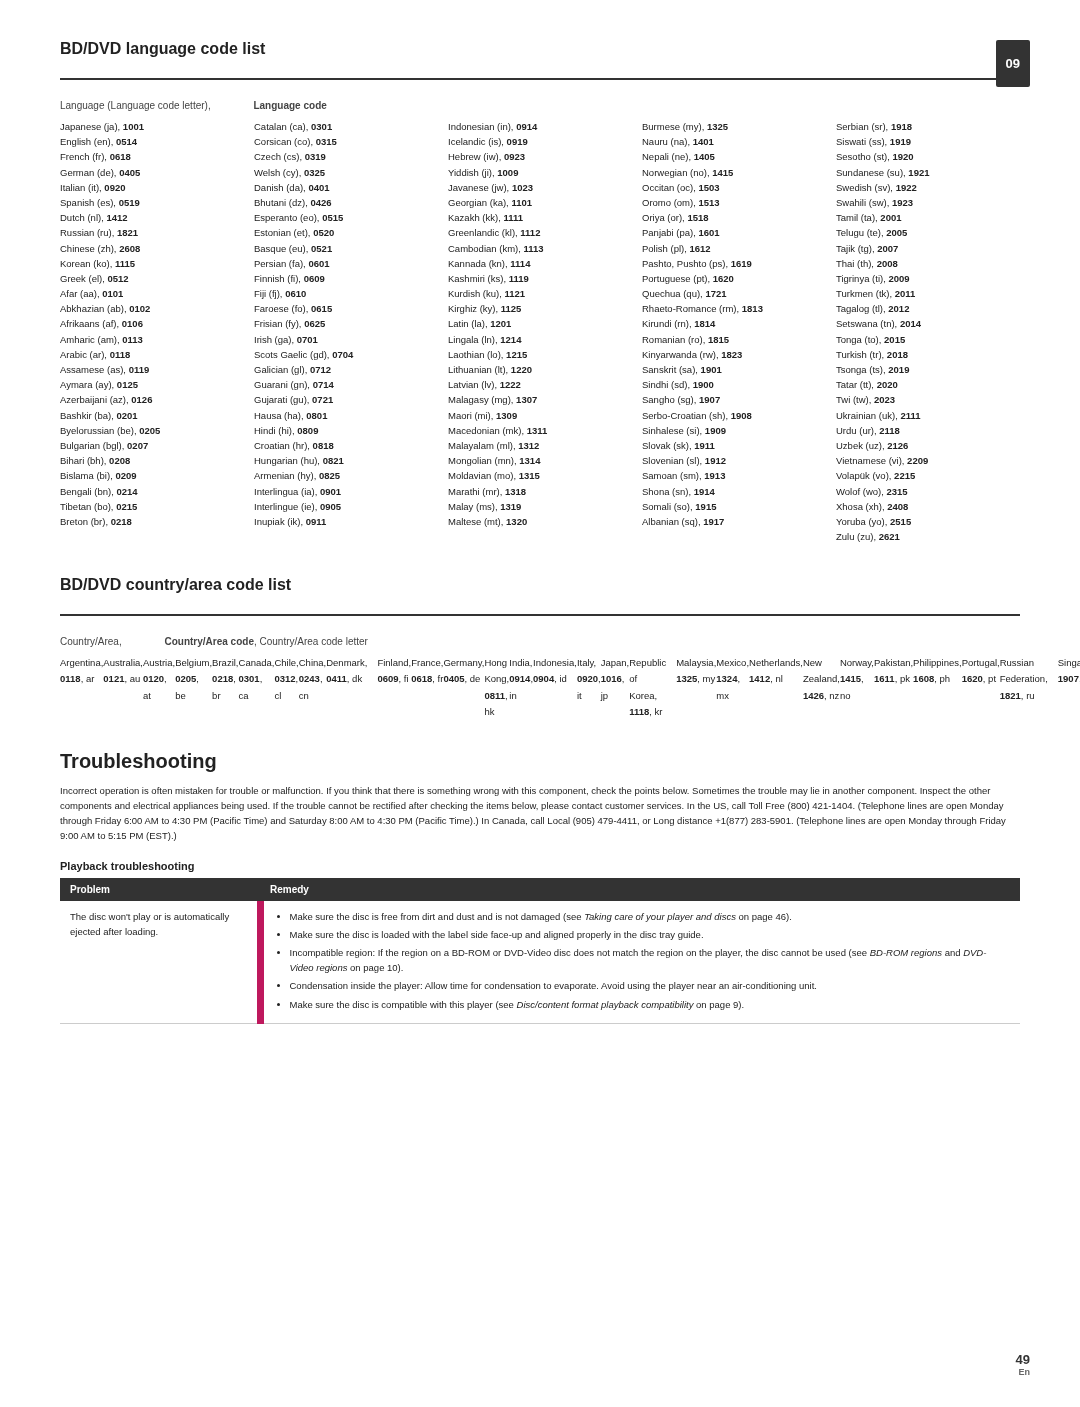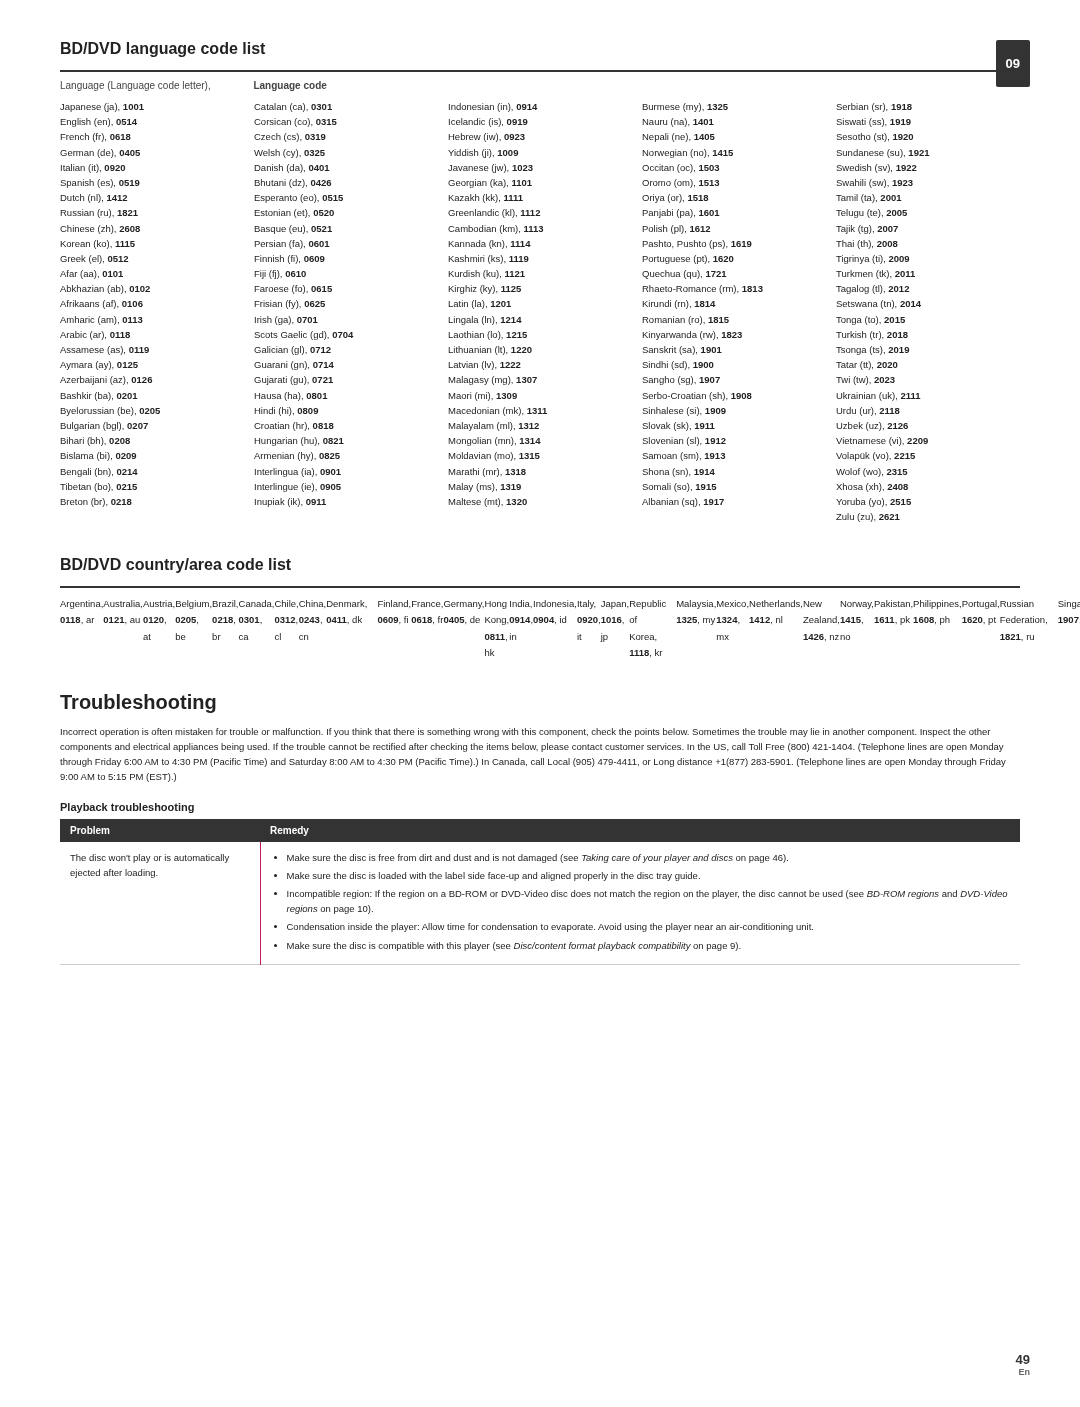--- a/index.html
+++ b/index.html
@@ -21,22 +21,22 @@
       color: #fff;
       font-size: 13px;
       font-weight: bold;
       padding: 16px 10px;
       border-radius: 2px;
     }
     .section-title {
       font-size: 16px;
       font-weight: bold;
       border-bottom: 2px solid #333;
-      padding-bottom: 12px;
-      margin-bottom: 8px;
+      padding-bottom: 20px;
+      margin-bottom: 20px;
     }
     .section-subtitle {
       font-size: 10px;
       margin-bottom: 8px;
       color: #444;
     }
     .section-subtitle b {
       font-weight: bold;
       padding-left: 40px;
     }
@@ -112,21 +112,21 @@
       vertical-align: top;
       border-bottom: 1px solid #ccc;
     }
     .table-container tbody td {
       font-size: 9.5px;
       padding: 8px 10px;
       line-height: 1.6;
     }
     .table-container tbody td:first-child {
       width: 200px;
-      border-right: 1px solid #be185d;
+      border-right: 7px solid #be185d;
     }
     .table-container tbody td ul {
       list-style: disc;
       padding-left: 16px;
     }
     .table-container tbody td ul li {
       margin-bottom: 3px;
     }
     .table-container tbody td ul li i {
       font-style: italic;
@@ -302,20 +302,21 @@
         <span class="lang-item">Wolof (wo), <b>2315</b></span>
         <span class="lang-item">Xhosa (xh), <b>2408</b></span>
         <span class="lang-item">Yoruba (yo), <b>2515</b></span>
         <span class="lang-item">Zulu (zu), <b>2621</b></span>
       </div>
     </div>
 </div>
 
 <div class="section-block">
   <div class="section-title">BD/DVD country/area code list</div>
+  <div class="section-subtitle">Country/Area, <b>Country/Area code</b>, Country/Area code letter</div>
   <div class="country-grid" id="country-grid">
       <div class="country-col">
         <span class="country-item">Argentina, <b>0118</b>, ar</span>
         <span class="country-item">Australia, <b>0121</b>, au</span>
         <span class="country-item">Austria, <b>0120</b>, at</span>
         <span class="country-item">Belgium, <b>0205</b>, be</span>
         <span class="country-item">Brazil, <b>0218</b>, br</span>
         <span class="country-item">Canada, <b>0301</b>, ca</span>
         <span class="country-item">Chile, <b>0312</b>, cl</span>
         <span class="country-item">China, <b>0243</b>, cn</span>

